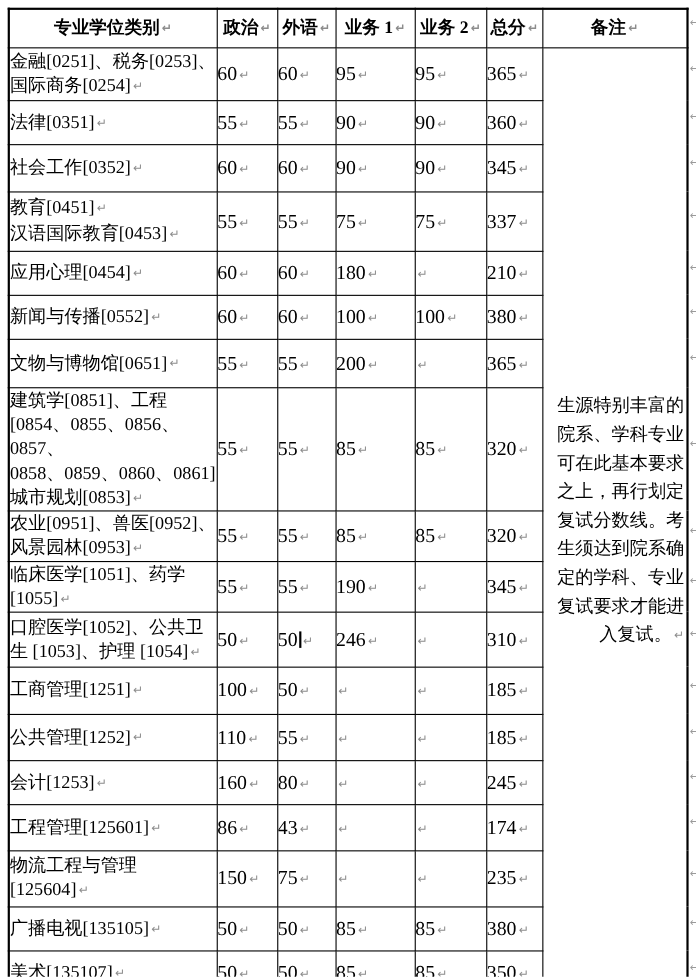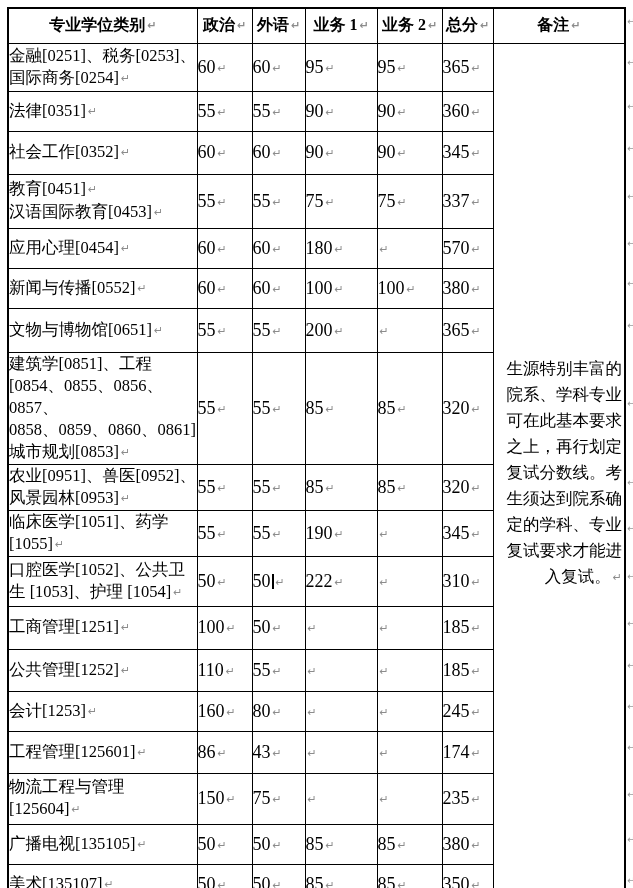--- a/index.html
+++ b/index.html
@@ -149,21 +149,21 @@
           <td class="num"><span>75</span><span class="mark">↵</span></td>
           <td class="num"><span>75</span><span class="mark">↵</span></td>
           <td class="num"><span>337</span><span class="mark">↵</span></td>
         </tr>
         <tr style="height: 40px;">
           <td class="cat"><span class="cat-txt">应用心理[0454]</span><span class="mark">↵</span></td>
           <td class="num"><span>60</span><span class="mark">↵</span></td>
           <td class="num"><span>60</span><span class="mark">↵</span></td>
           <td class="num"><span>180</span><span class="mark">↵</span></td>
           <td class="num"><span></span><span class="mark">↵</span></td>
-          <td class="num"><span>570</span><span class="mark">↵</span></td>
+          <td class="num"><span>210</span><span class="mark">↵</span></td>
         </tr>
         <tr style="height: 40px; margin-top: 24px;">
           <td class="cat"><span class="cat-txt">新闻与传播[0552]</span><span class="mark">↵</span></td>
           <td class="num"><span>60</span><span class="mark">↵</span></td>
           <td class="num"><span>60</span><span class="mark">↵</span></td>
           <td class="num"><span>100</span><span class="mark">↵</span></td>
           <td class="num"><span>100</span><span class="mark">↵</span></td>
           <td class="num"><span>380</span><span class="mark">↵</span></td>
         </tr>
         <tr style="height: 44px;">
@@ -195,21 +195,21 @@
           <td class="num"><span>55</span><span class="mark">↵</span></td>
           <td class="num"><span>55</span><span class="mark">↵</span></td>
           <td class="num"><span>190</span><span class="mark">↵</span></td>
           <td class="num"><span></span><span class="mark">↵</span></td>
           <td class="num"><span>345</span><span class="mark">↵</span></td>
         </tr>
         <tr style="height: 50px; padding-left: 29px;">
           <td class="cat"><span class="cat-txt">口腔医学[1052]、公共卫<br>生 [1053]、护理 [1054]</span><span class="mark">↵</span></td>
           <td class="num"><span>50</span><span class="mark">↵</span></td>
           <td class="num"><span>50</span><span class="caret"></span><span class="mark">↵</span></td>
-          <td class="num"><span>222</span><span class="mark">↵</span></td>
+          <td class="num"><span>246</span><span class="mark">↵</span></td>
           <td class="num"><span></span><span class="mark">↵</span></td>
           <td class="num"><span>310</span><span class="mark">↵</span></td>
         </tr>
         <tr style="height: 43px;">
           <td class="cat"><span class="cat-txt">工商管理[1251]</span><span class="mark">↵</span></td>
           <td class="num"><span>100</span><span class="mark">↵</span></td>
           <td class="num"><span>50</span><span class="mark">↵</span></td>
           <td class="num"><span></span><span class="mark">↵</span></td>
           <td class="num"><span></span><span class="mark">↵</span></td>
           <td class="num"><span>185</span><span class="mark">↵</span></td>

